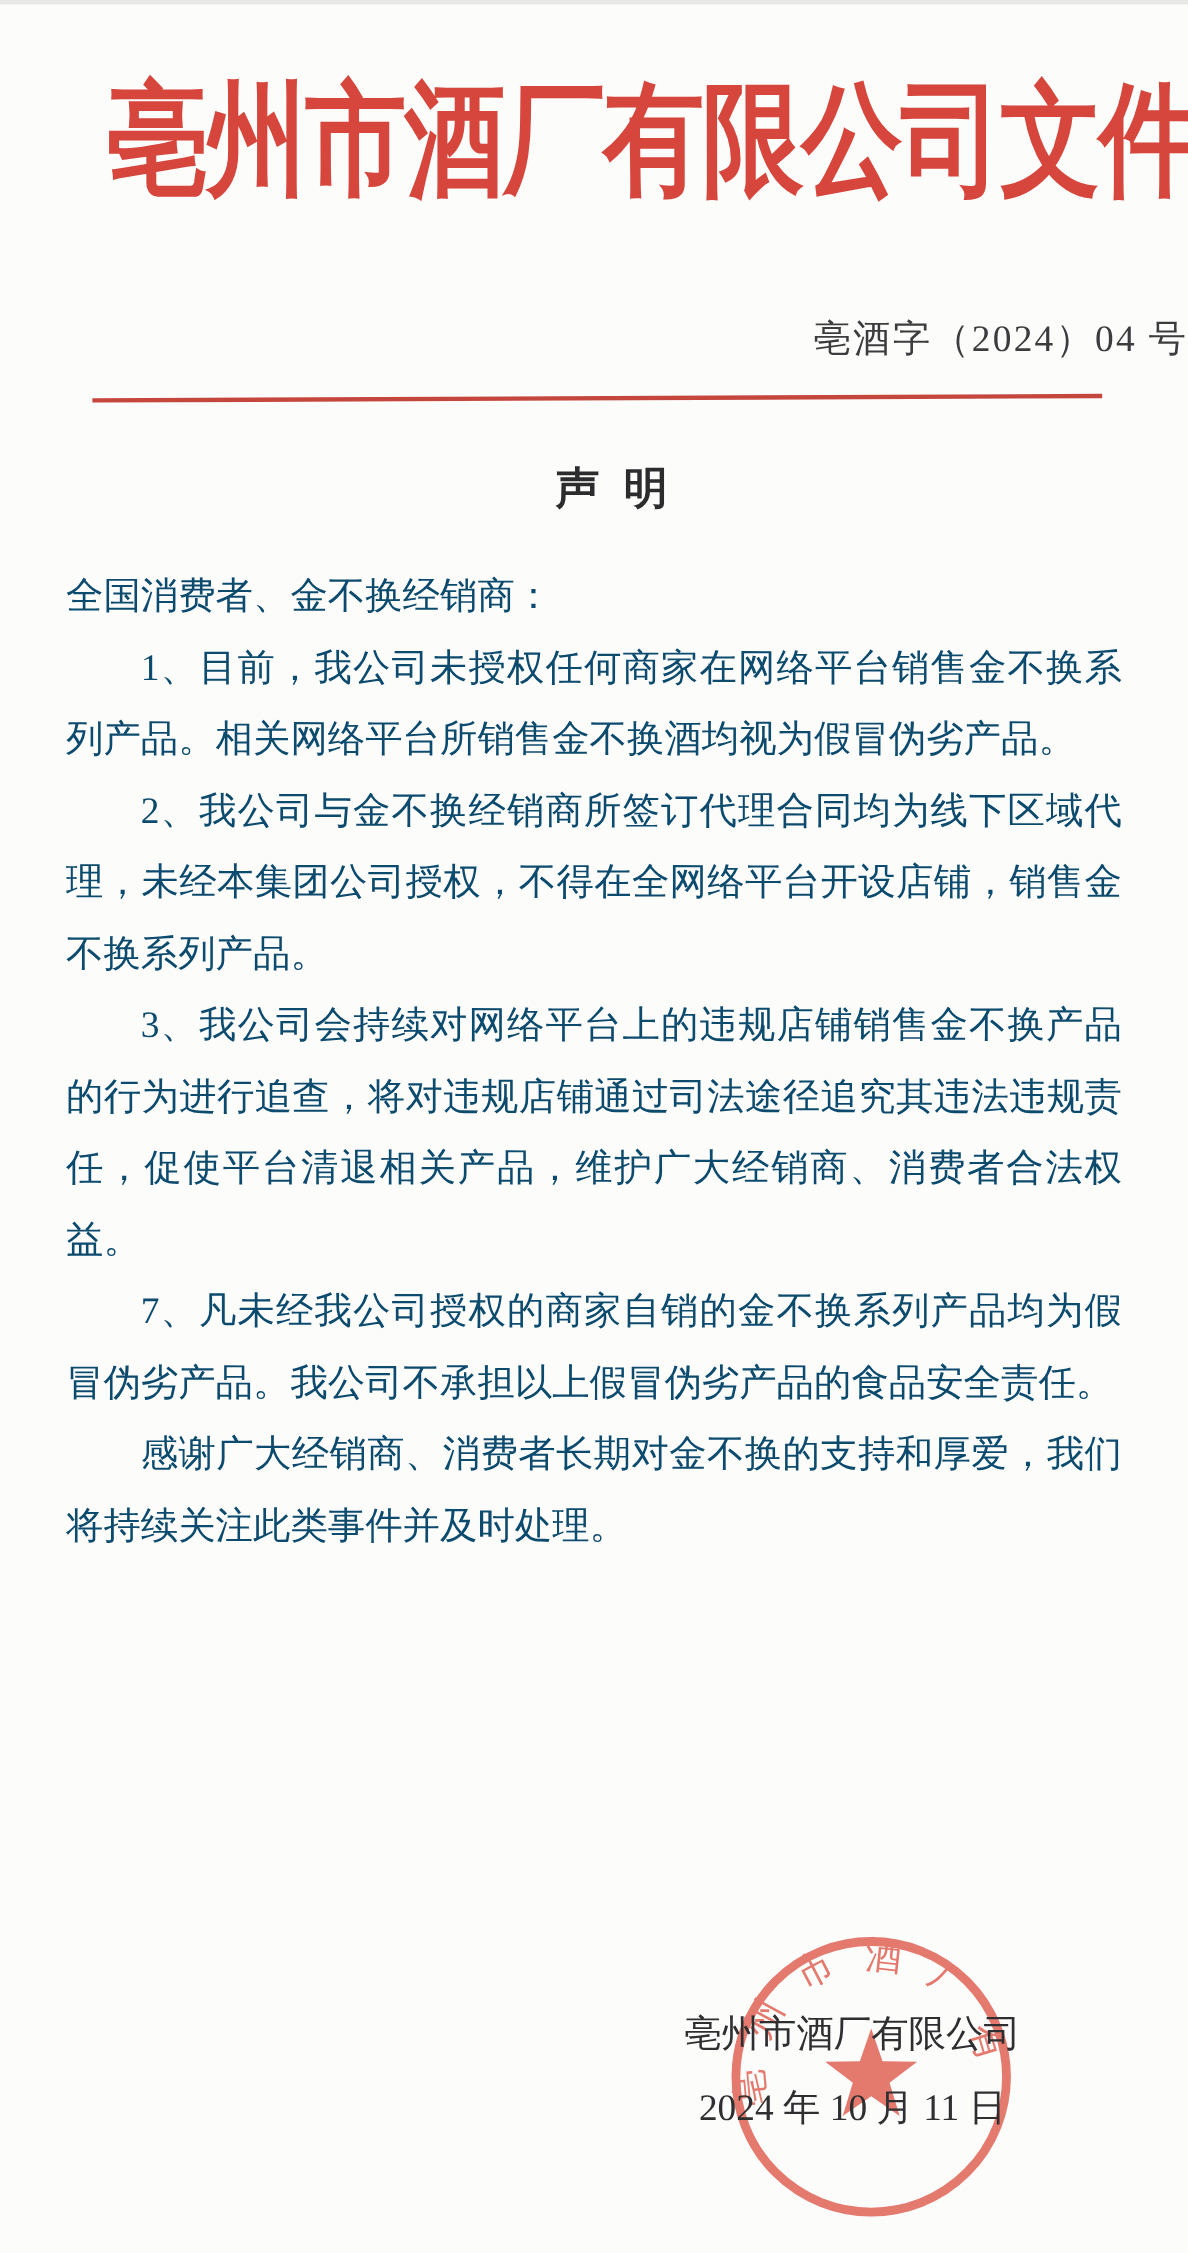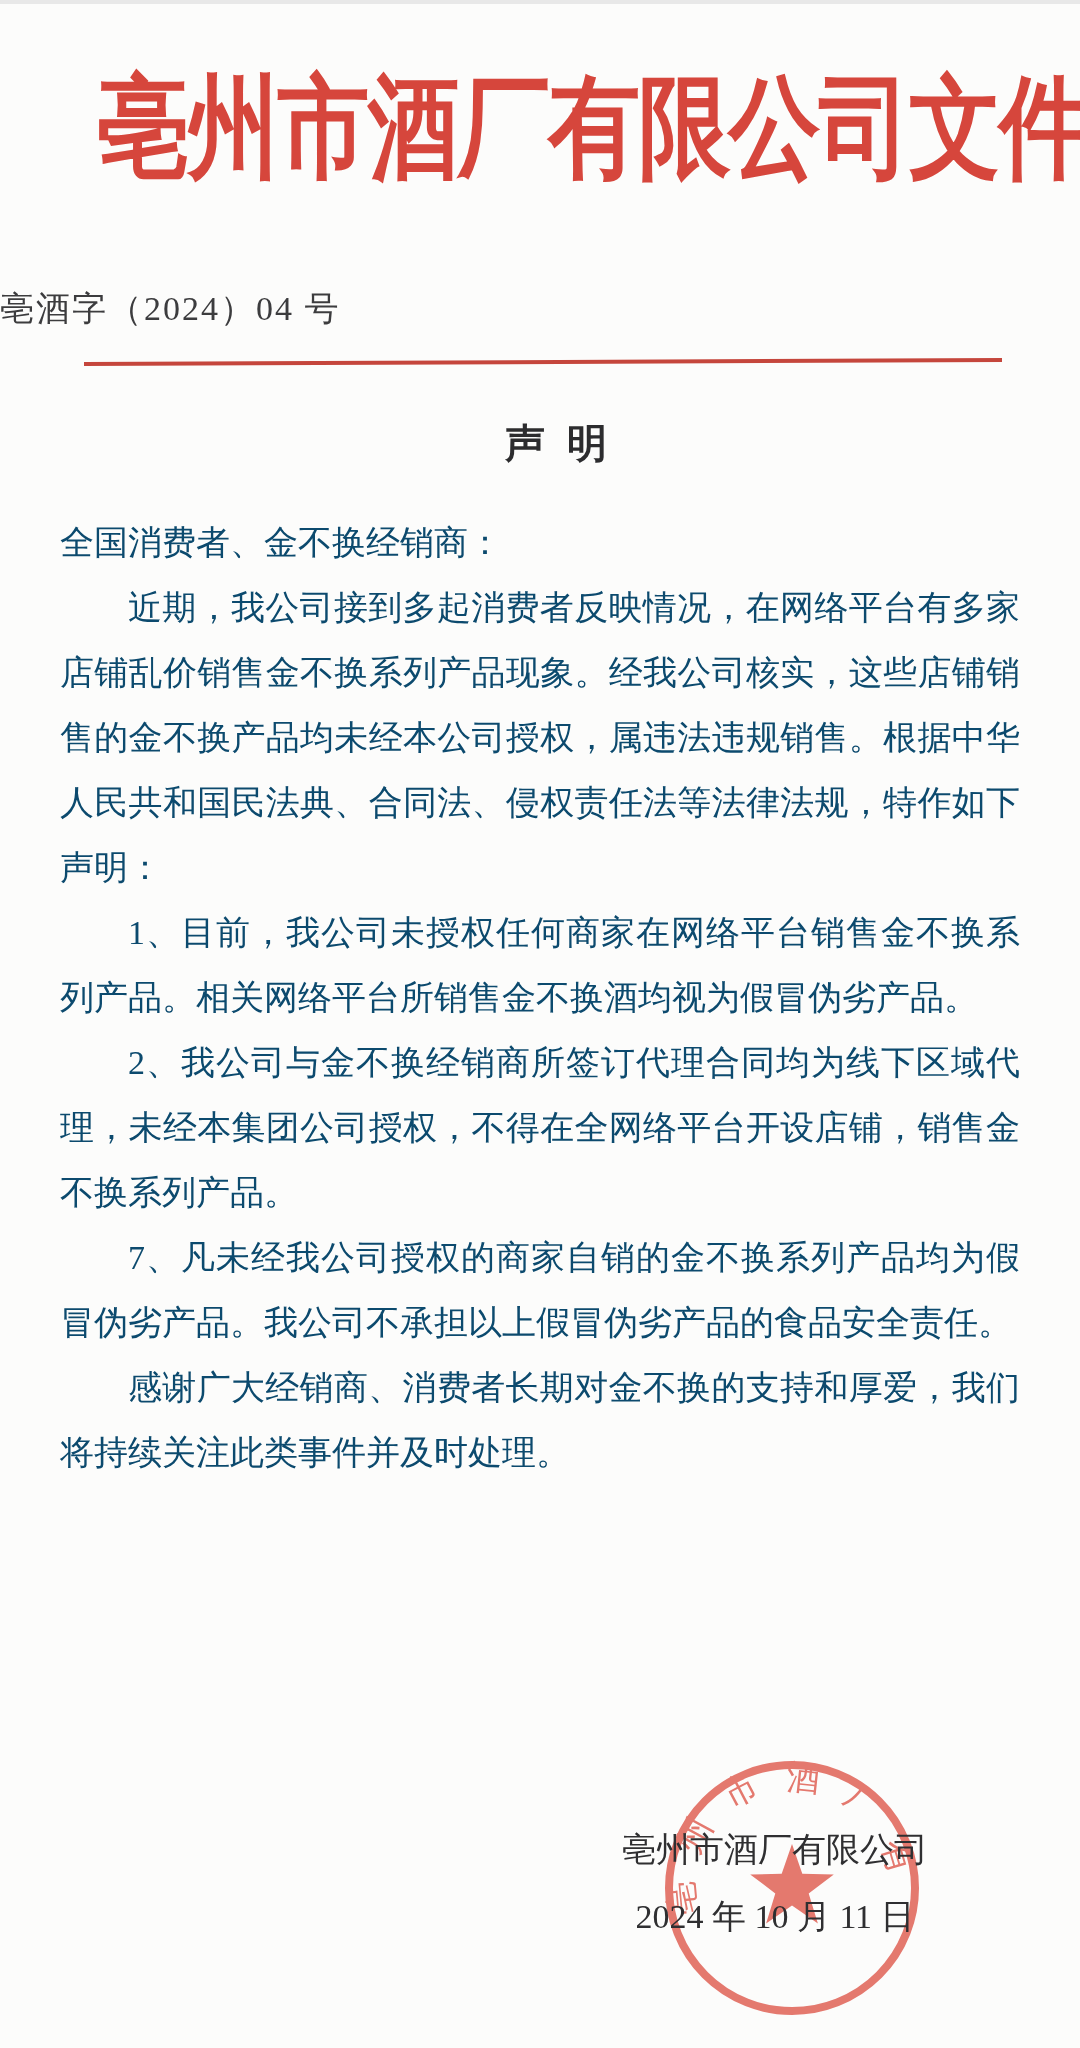--- a/index.html
+++ b/index.html
@@ -31,21 +31,21 @@
     white-space: nowrap;
     transform: scaleX(0.82);
     transform-origin: center center;
     letter-spacing: -2px;
   }
   .doc-number {
     position: absolute;
     top: 282px;
     left: 0;
     width: 100%;
-    text-align: left;
+    text-align: right;
     font-size: 34px;
     line-height: 46px;
     color: #3c3c3e;
     letter-spacing: 2px;
   }
   .red-divider {
     position: absolute;
     top: 356px;
     left: 84px;
     width: 918px;
@@ -122,23 +122,23 @@
 
   <div class="doc-number">亳酒字（2024）04 号</div>
 
   <hr class="red-divider">
 
   <div class="doc-title">声明</div>
 
   <div class="body-text">
     <p class="salutation">全国消费者、金不换经销商：</p>
     <div>
-        <p class="para">近期，我公司接到多起消费者反映情况，在网络平台有多家店铺乱价销售金不换系列产品现象。经我公司核实，这些店铺销售的金不换产品均未经本公司授权，属违法违规销售。根据中华人民共和国民法典、合同法、侵权责任法等法律法规，特作如下声明：</p>
         <p class="para">1、目前，我公司未授权任何商家在网络平台销售金不换系列产品。相关网络平台所销售金不换酒均视为假冒伪劣产品。</p>
         <p class="para">2、我公司与金不换经销商所签订代理合同均为线下区域代理，未经本集团公司授权，不得在全网络平台开设店铺，销售金不换系列产品。</p>
+        <p class="para">3、我公司会持续对网络平台上的违规店铺销售金不换产品的行为进行追查，将对违规店铺通过司法途径追究其违法违规责任，促使平台清退相关产品，维护广大经销商、消费者合法权益。</p>
         <p class="para">7、凡未经我公司授权的商家自销的金不换系列产品均为假冒伪劣产品。我公司不承担以上假冒伪劣产品的食品安全责任。</p>
         <p class="para">感谢广大经销商、消费者长期对金不换的支持和厚爱，我们将持续关注此类事件并及时处理。</p>
       </div>
   </div>
 
   <div class="seal">
     <svg viewBox="0 0 260 260" xmlns="http://www.w3.org/2000/svg">
       <circle cx="130" cy="130" r="123" fill="none" stroke="#e05448" stroke-width="8"></circle>
       <polygon points="130,86 140.3,115.8 171.8,116.4 146.7,135.4 155.9,165.6 130,147.6 104.1,165.6 113.3,135.4 88.2,116.4 119.7,115.8" fill="#e05448"></polygon>
       <defs>

